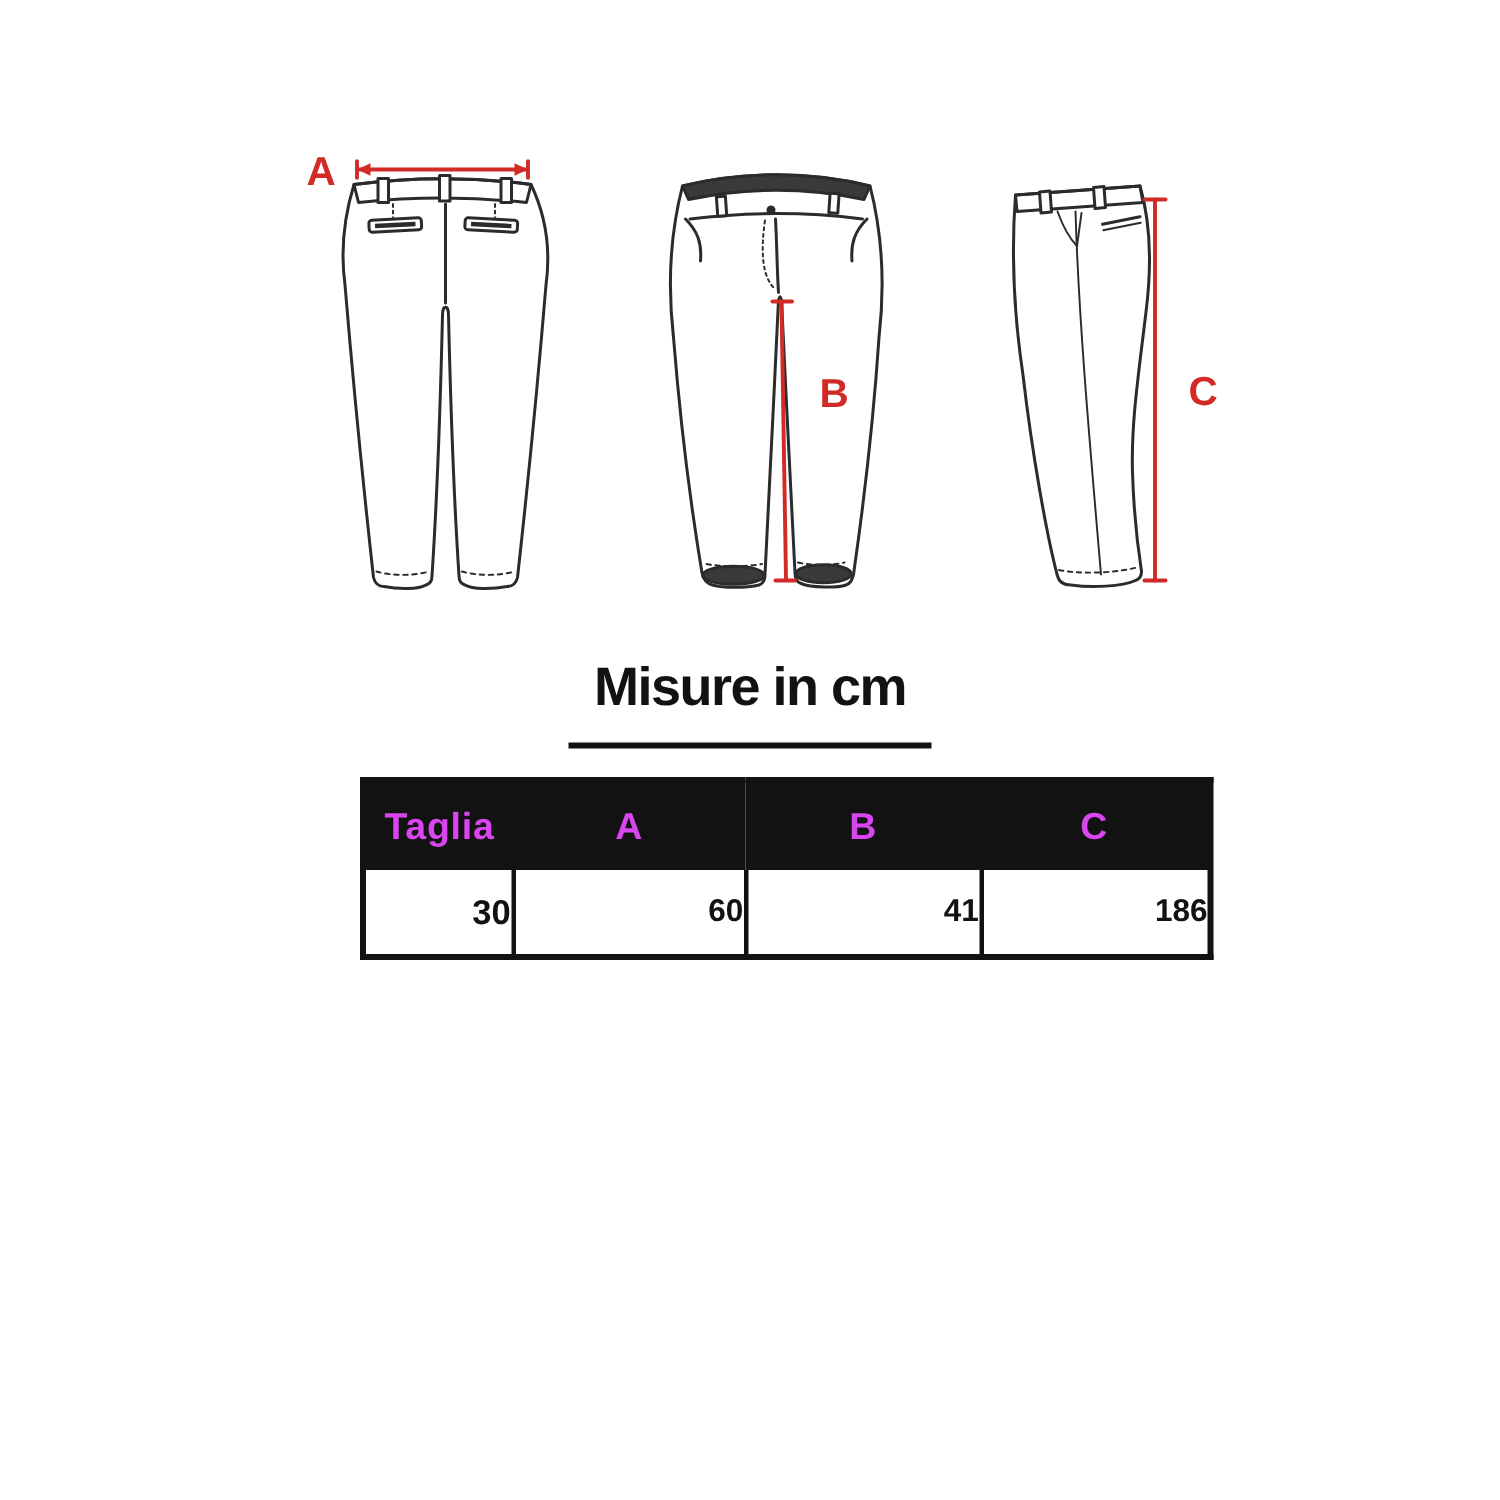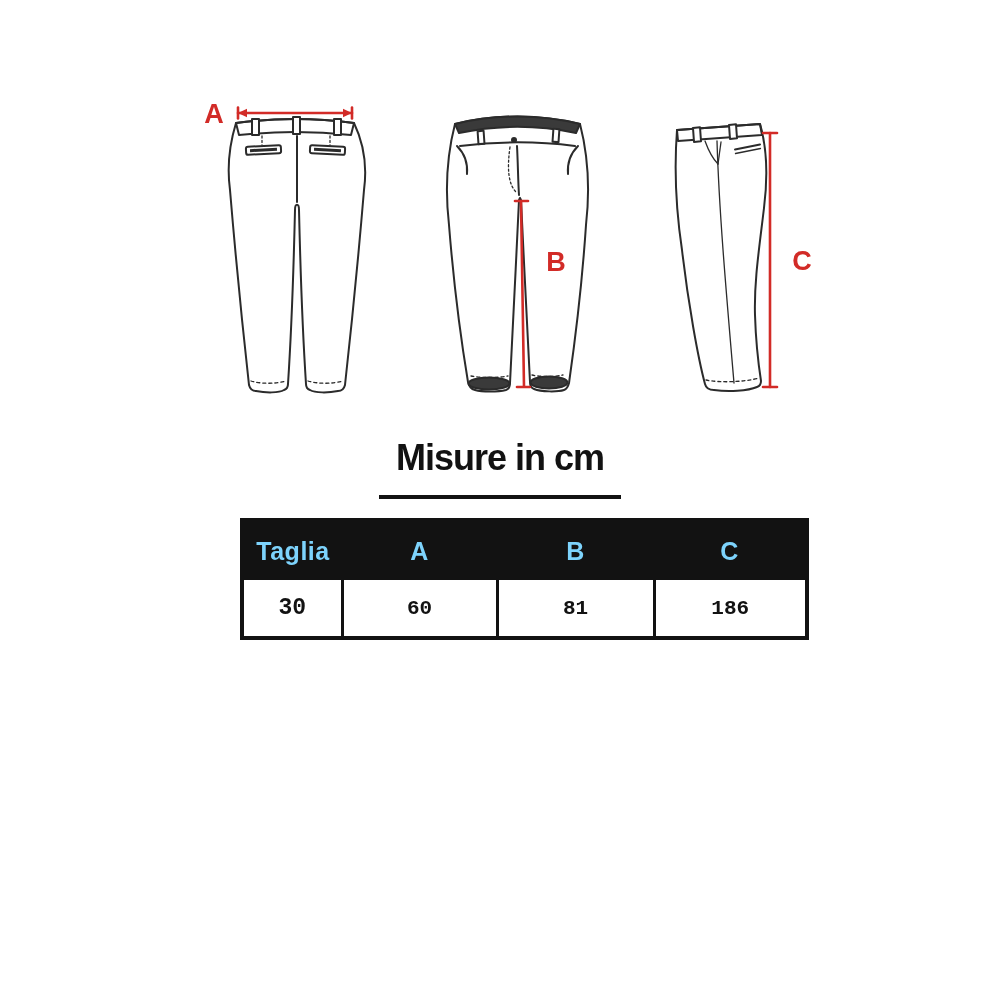--- a/index.html
+++ b/index.html
@@ -60,36 +60,35 @@
     position:absolute;
     left:240px; top:518px;
     width:565px;
     border-collapse:collapse;
     table-layout:fixed;
     background:#ffffff;
     border:4px solid var(--ink);
   }
   table.size-table th{
     background:var(--ink);
-    color:#7dd3fc;
+    color:#d946ef;
     font-size:25px;
     font-weight:700;
     height:60px;
     text-align:center;
     letter-spacing:0.5px;
   }
   table.size-table td{
     height:58px;
-    text-align:center;
+    text-align:right;
     vertical-align:middle;
     font-weight:700;
     font-size:21px;
     color:var(--ink);
     border-left:3px solid var(--ink);
-    font-family:Liberation Mono, monospace;
   }
   table.size-table td:first-child{
     border-left:none;
     font-size:23px;
   }
 </style>
 </head>
 <body>
 
 <div class="canvas">
@@ -266,19 +265,19 @@
         <th>Taglia</th>
         <th>A</th>
         <th>B</th>
         <th>C</th>
       </tr>
     </thead>
     <tbody>
       <tr>
         <td>30</td>
         <td>60</td>
-        <td>81</td>
+        <td>41</td>
         <td>186</td>
       </tr>
     </tbody>
   </table>
 
 </div>
 
 </body></html>

